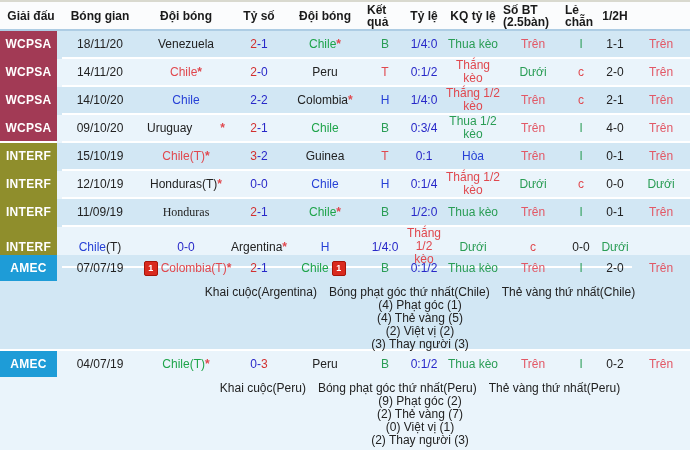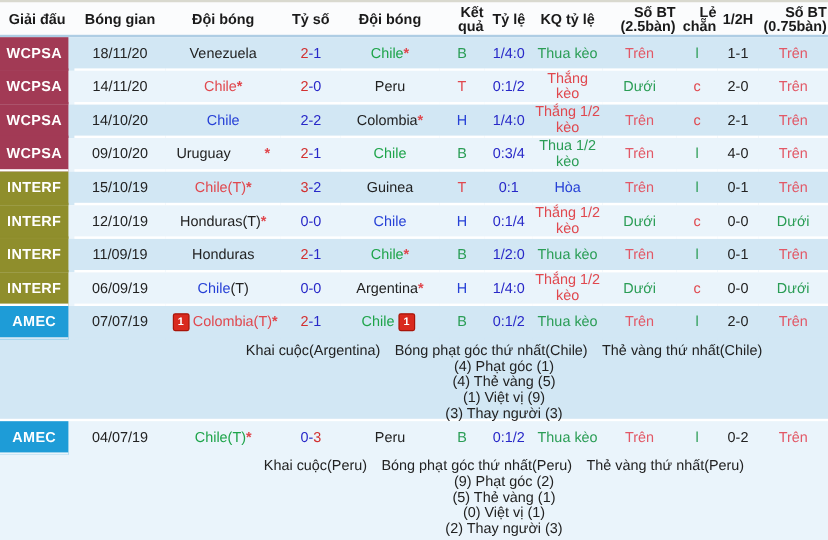--- a/index.html
+++ b/index.html
@@ -8,21 +8,21 @@
     font-family:"Liberation Sans","DejaVu Sans",sans-serif;
     font-size:12px;color:#222;background:#fff;
     border-top:2px solid #d9d9cf;box-sizing:border-box;
   }
   .hrow{
     display:grid;
     grid-template-columns:62px 76px 96px 50px 82px 38px 40px 58px 62px 34px 34px 58px;
     height:29px;background:#fbfcfd;border-bottom:2px solid #aecde4;box-sizing:border-box;
   }
   .hcell{
-    display:flex;align-items:center;justify-content:center;text-align:right;
+    display:flex;align-items:center;justify-content:center;text-align:left;
     font-weight:bold;font-size:12px;line-height:12px;color:#1a1a1a;padding:0 1px;box-sizing:border-box;
   }
   .row{box-sizing:border-box;}
   .mainline{
     display:grid;
     grid-template-columns:62px 76px 96px 50px 82px 38px 40px 58px 62px 34px 34px 58px;
     height:28px;box-sizing:border-box;
   }
   .cell{
     display:flex;align-items:center;justify-content:center;text-align:center;
@@ -56,21 +56,20 @@
       <div class="hcell">Bóng gian</div>
       <div class="hcell">Đội bóng</div>
       <div class="hcell">Tỷ số</div>
       <div class="hcell">Đội bóng</div>
       <div class="hcell">Kết quả</div>
       <div class="hcell">Tỷ lệ</div>
       <div class="hcell">KQ tỷ lệ</div>
       <div class="hcell">Số BT (2.5bàn)</div>
       <div class="hcell">Lẻ chẵn</div>
       <div class="hcell">1/2H</div>
-      <div class="hcell">Số BT (0.75bàn)</div>
     </div>
   <div>
       <div class="row" style="background: rgb(210, 231, 244);">
         <div class="mainline">
           <div class="cell league" style="background: rgb(162, 58, 85); border-bottom-color: rgb(162, 58, 85);">WCPSA</div>
           <div class="cell">18/11/20</div>
           <div class="cell" style="color: rgb(34, 34, 34);">
             <span style="color: rgb(34, 34, 34);">Venezuela</span>
           </div>
           <div class="cell">
@@ -214,21 +213,21 @@
           <div class="cell" style="color: rgb(224, 72, 78);">c</div>
           <div class="cell">0-0</div>
           <div class="cell" style="color: rgb(42, 157, 85);">Dưới</div>
         </div>
       </div>
       <div class="row" style="background: rgb(210, 231, 244);">
         <div class="mainline">
           <div class="cell league" style="background: rgb(143, 142, 44); border-bottom-color: rgb(143, 142, 44);">INTERF</div>
           <div class="cell">11/09/19</div>
           <div class="cell" style="color: rgb(34, 34, 34);">
-            <span style="color: rgb(34, 34, 34);">Honduras</span>
+            <span style="color: rgb(34, 34, 34); font-family: Liberation Serif, serif;">Honduras</span>
           </div>
           <div class="cell">
             <span style="color: rgb(210, 48, 48);">2</span>
             <span style="color: rgb(40, 40, 200);">-</span>
             <span style="color: rgb(40, 40, 200);">1</span>
           </div>
           <div class="cell" style="color: rgb(30, 164, 74);">
             <span style="color: rgb(30, 164, 74);">Chile</span>
             <span class="star" style="color: rgb(224, 72, 78);">*</span>
           </div>
@@ -237,21 +236,20 @@
           <div class="cell wrap" style="color: rgb(42, 157, 85);">Thua kèo</div>
           <div class="cell" style="color: rgb(226, 88, 102);">Trên</div>
           <div class="cell" style="color: rgb(42, 157, 85);">l</div>
           <div class="cell">0-1</div>
           <div class="cell" style="color: rgb(226, 88, 102);">Trên</div>
         </div>
       </div>
       <div class="row" style="background: rgb(234, 244, 251);">
         <div class="mainline">
           <div class="cell league" style="background: rgb(143, 142, 44); border-bottom-color: rgb(255, 255, 255);">INTERF</div>
-          <div class="cell">06/09/19</div>
           <div class="cell" style="color: rgb(38, 64, 214);">
             <span style="color: rgb(38, 64, 214);">Chile</span>
             <span style="color: rgb(34, 34, 34);">(T)</span>
           </div>
           <div class="cell">
             <span style="color: rgb(40, 40, 200);">0</span>
             <span style="color: rgb(40, 40, 200);">-</span>
             <span style="color: rgb(40, 40, 200);">0</span>
           </div>
           <div class="cell" style="color: rgb(34, 34, 34);">
@@ -290,21 +288,21 @@
           <div class="cell wrap" style="color: rgb(42, 157, 85); border-bottom-color: rgb(210, 231, 244);">Thua kèo</div>
           <div class="cell" style="color: rgb(226, 88, 102); border-bottom-color: rgb(210, 231, 244);">Trên</div>
           <div class="cell" style="color: rgb(42, 157, 85); border-bottom-color: rgb(210, 231, 244);">l</div>
           <div class="cell" style="border-bottom-color: rgb(210, 231, 244);">2-0</div>
           <div class="cell" style="color: rgb(226, 88, 102); border-bottom-color: rgb(210, 231, 244);">Trên</div>
         </div>
         <div class="details" style="height: 68px;">
           <div class="dline"><span class="seg">Khai cuộc(Argentina)</span><span class="seg">Bóng phạt góc thứ nhất(Chile)</span><span class="seg">Thẻ vàng thứ nhất(Chile)</span></div>
           <div class="dline">(4) Phạt góc (1)</div>
           <div class="dline">(4) Thẻ vàng (5)</div>
-          <div class="dline">(1) Việt vị (9)</div>
+          <div class="dline">(2) Việt vị (2)</div>
           <div class="dline">(3) Thay người (3)</div>
         </div>
       </div>
       <div class="row" style="background: rgb(234, 244, 251);">
         <div class="mainline">
           <div class="cell league" style="background: rgb(30, 156, 215); border-bottom-color: rgb(234, 244, 251);">AMEC</div>
           <div class="cell" style="border-bottom-color: rgb(234, 244, 251);">04/07/19</div>
           <div class="cell" style="color: rgb(30, 164, 74); border-bottom-color: rgb(234, 244, 251);">
             <span style="color: rgb(30, 164, 74);">Chile(T)</span>
             <span class="star" style="color: rgb(224, 72, 78);">*</span>
@@ -321,19 +319,19 @@
           <div class="cell" style="color: rgb(40, 40, 200); border-bottom-color: rgb(234, 244, 251);">0:1/2</div>
           <div class="cell wrap" style="color: rgb(42, 157, 85); border-bottom-color: rgb(234, 244, 251);">Thua kèo</div>
           <div class="cell" style="color: rgb(226, 88, 102); border-bottom-color: rgb(234, 244, 251);">Trên</div>
           <div class="cell" style="color: rgb(42, 157, 85); border-bottom-color: rgb(234, 244, 251);">l</div>
           <div class="cell" style="border-bottom-color: rgb(234, 244, 251);">0-2</div>
           <div class="cell" style="color: rgb(226, 88, 102); border-bottom-color: rgb(234, 244, 251);">Trên</div>
         </div>
         <div class="details" style="height: 73px;">
           <div class="dline"><span class="seg">Khai cuộc(Peru)</span><span class="seg">Bóng phạt góc thứ nhất(Peru)</span><span class="seg">Thẻ vàng thứ nhất(Peru)</span></div>
           <div class="dline">(9) Phạt góc (2)</div>
-          <div class="dline">(5) Thẻ vàng (1)</div>
+          <div class="dline">(2) Thẻ vàng (7)</div>
           <div class="dline">(0) Việt vị (1)</div>
           <div class="dline">(2) Thay người (3)</div>
         </div>
       </div>
     </div>
 </div>
 
 </body></html>

